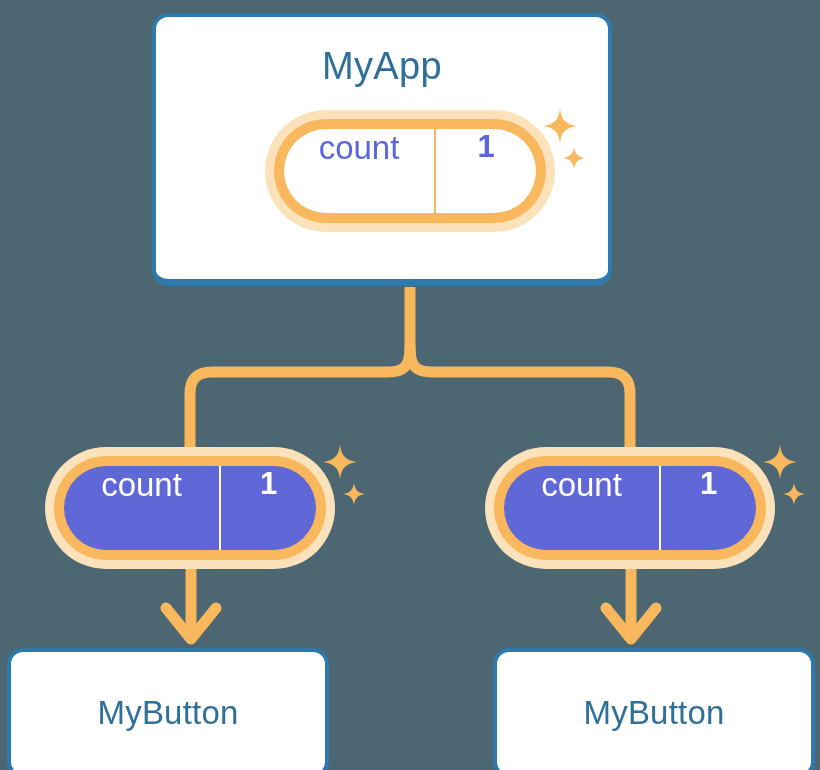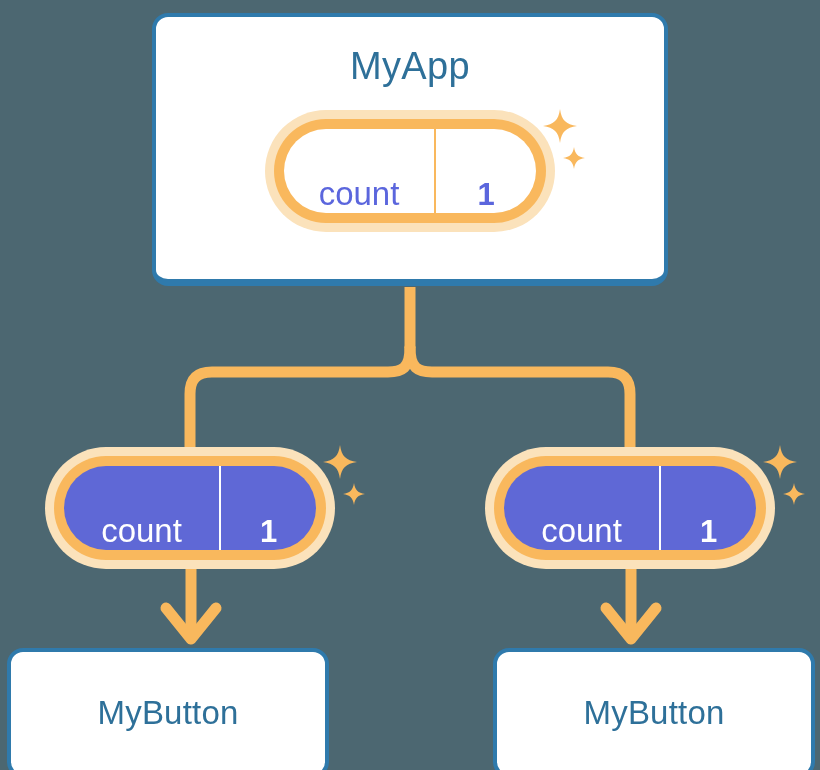--- a/index.html
+++ b/index.html
@@ -30,21 +30,21 @@
     width: 820px;
     height: 770px;
     pointer-events: none;
   }
 
   
   .app-card {
     position: absolute;
     left: 152px;
     top: 13px;
-    width: 516px;
+    width: 460px;
     height: 273px;
     background: #ffffff;
     border: 4px solid #2f7aac;
     border-bottom-width: 7px;
     border-radius: 16px;
     box-sizing: border-box;
   }
   .app-title {
     position: absolute;
     left: 0;
@@ -80,21 +80,21 @@
     border-radius: 999px;
   }
   .pill-body {
     position: absolute;
     left: 19px;
     top: 19px;
     right: 19px;
     bottom: 19px;
     border-radius: 999px;
     display: flex;
-    align-items: flex-end;
+    align-items: flex-start;
     overflow: hidden;
   }
   .pill-body.light { background: #ffffff; }
   .pill-body.solid { background: #5f68d6; }
 
   .pill-key {
     flex: 0 0 auto;
     display: flex;
     align-items: center;
     justify-content: center;

